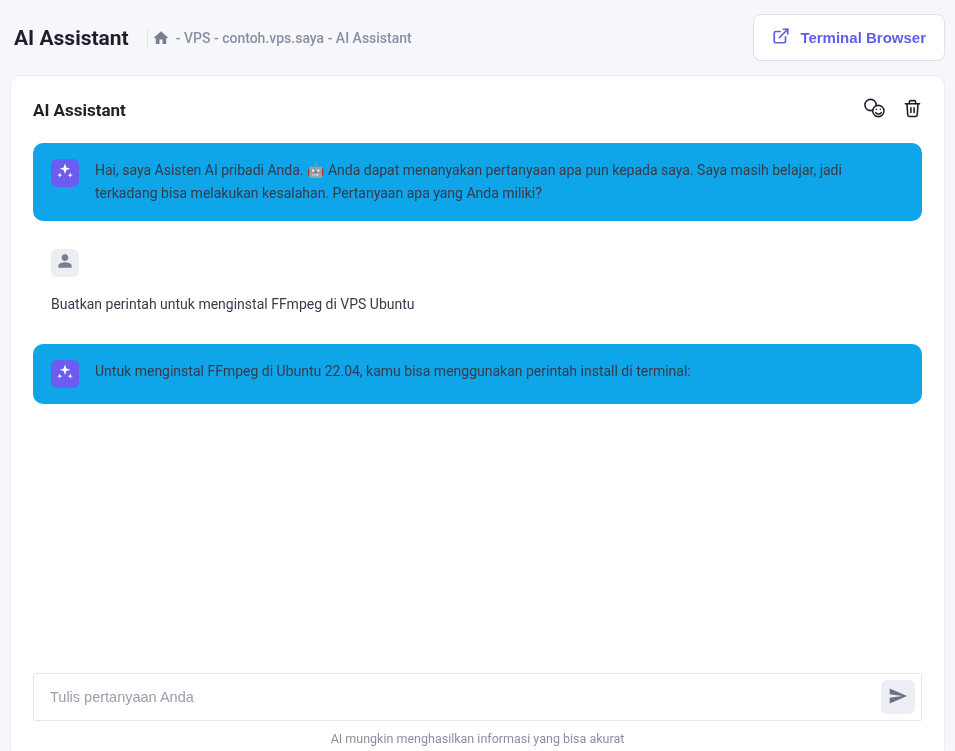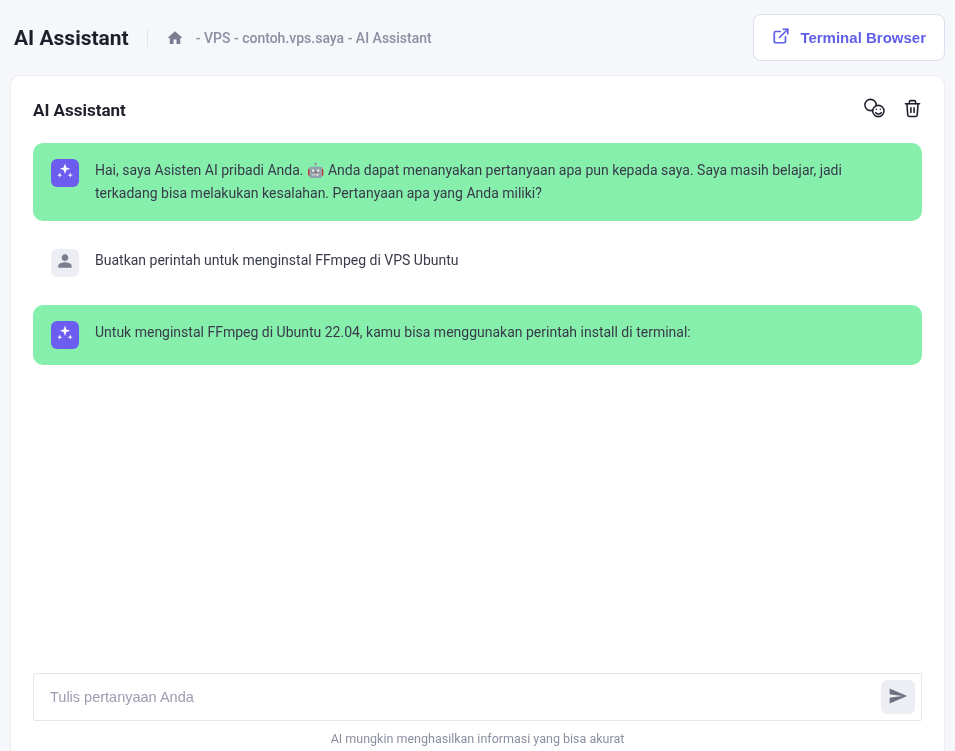--- a/index.html
+++ b/index.html
@@ -26,23 +26,23 @@
       gap: 18px;
     }
     .page-title {
       font-size: 21px;
       font-weight: 700;
       color: #1e1f2b;
     }
     .breadcrumb {
       display: flex;
       align-items: center;
-      gap: 12px;
+      gap: 6px;
       border-left: 1px solid #e3e4ea;
-      padding-left: 18px;
+      padding-left: 4px;
     }
     .home-icon {
       color: #7b7e91;
       display: inline-flex;
     }
     .breadcrumb-text {
       color: #8c8fa1;
       font-size: 14px;
       font-weight: 500;
     }
@@ -101,24 +101,25 @@
     }
     .message {
       display: flex;
       gap: 16px;
       align-items: flex-start;
       padding: 16px 18px;
       border-radius: 10px;
       margin-bottom: 12px;
     }
     .message.assistant {
-      background: #86efac;
+      background: #0ea5e9;
     }
     .message.user {
       background: #ffffff;
+      flex-direction: column;
     }
     .avatar {
       width: 28px;
       height: 28px;
       border-radius: 6px;
       display: flex;
       align-items: center;
       justify-content: center;
       flex-shrink: 0;
     }

